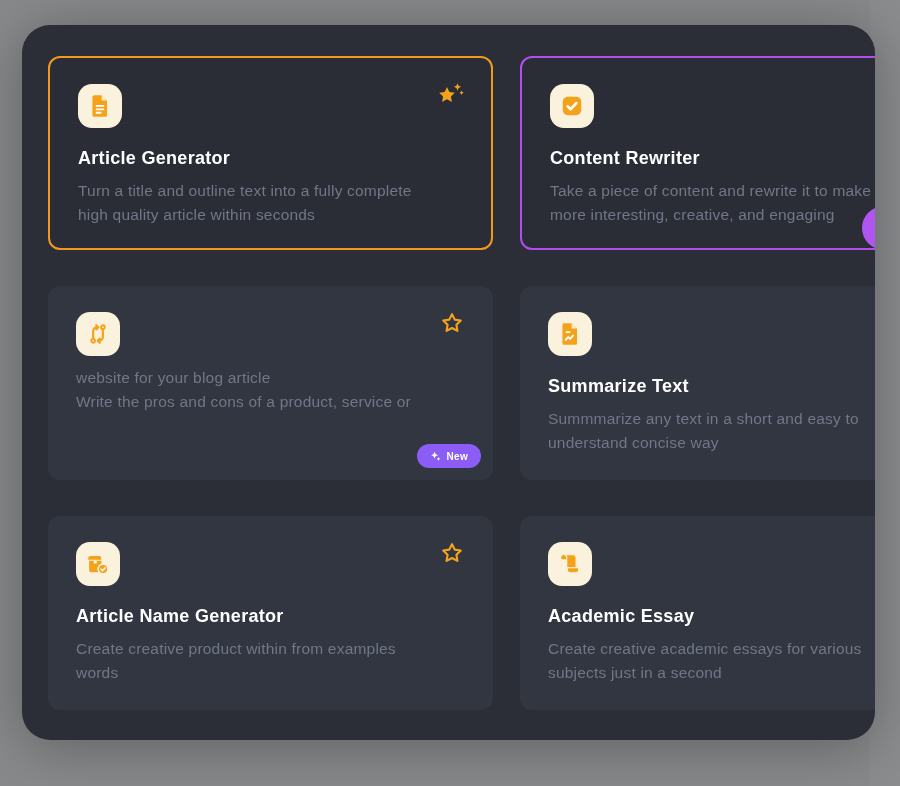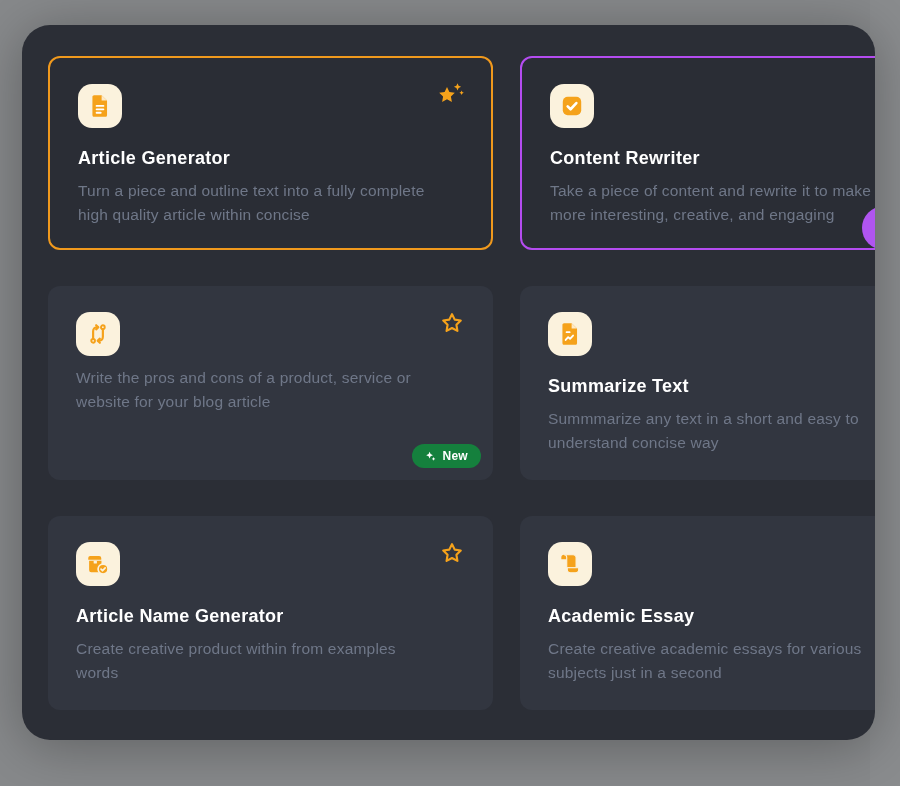--- a/index.html
+++ b/index.html
@@ -65,23 +65,23 @@
   .star-btn {
     position: absolute; top: 22px; right: 26px;
     width: 30px; height: 30px;
     background: none; border: none; cursor: pointer;
     display: flex; align-items: center; justify-content: center;
   }
   .new-badge {
     position: absolute; right: 12px; bottom: 12px;
     height: 24px;
     display: inline-flex; align-items: center; gap: 6px;
-    background: #15803d;
+    background: #8b5cf6;
     color: #ffffff;
-    font-size: 12px; font-weight: 700; letter-spacing: .3px;
+    font-size: 10px; font-weight: 700; letter-spacing: .3px;
     border-radius: 12px;
     padding: 0 13px;
   }
   .float-circle {
     position: absolute;
     left: 840px; top: 181px;
     width: 44px; height: 44px;
     border-radius: 50%;
     background: #b055f0;
     border: none; cursor: pointer;
@@ -107,22 +107,22 @@
         </div>
         <button class="star-btn">
           <svg width="30" height="28" viewBox="0 0 30 28">
             <path d="M12 6l2.4 4.9 5.4.8-3.9 3.8 1 5.4L12 18.3l-4.9 2.6 1-5.4-3.9-3.8 5.4-.8z" fill="#f5a21b"></path>
             <path d="M22.5 2.2l1.1 2.5 2.5 1.1-2.5 1.1-1.1 2.5-1.1-2.5-2.5-1.1 2.5-1.1z" fill="#f5a21b"></path>
             <path d="M26.6 9.6l.7 1.5 1.5.7-1.5.7-.7 1.5-.7-1.5-1.5-.7 1.5-.7z" fill="#f5a21b"></path>
           </svg>
         </button>
         <div class="card-title">Article Generator</div>
         <div class="card-desc">
-          <div>Turn a piece and outline text into a fully complete</div>
-          <div>high quality article within concise</div>
+          <div>Turn a title and outline text into a fully complete</div>
+          <div>high quality article within seconds</div>
         </div>
       </div>
 
       <div class="card accent-purple">
         <div class="icon-tile">
           <svg width="26" height="26" viewBox="0 0 24 24">
             <rect x="3.5" y="3.5" width="17" height="17" rx="4.5" fill="#f5a21b"></rect>
             <path d="M8 12.3l2.7 2.7 5.3-5.7" stroke="#ffffff" stroke-width="2.4" fill="none" stroke-linecap="round" stroke-linejoin="round"></path>
           </svg>
         </div>
@@ -144,22 +144,22 @@
             <path d="M13.7 20.1l-2-1.9 2-1.9" fill="none" stroke="#f5a21b" stroke-width="2" stroke-linecap="round" stroke-linejoin="round"></path>
             <circle cx="16.5" cy="5.7" r="1.7" fill="none" stroke="#f5a21b" stroke-width="1.8"></circle>
           </svg>
         </div>
         <button class="star-btn">
           <svg width="26" height="26" viewBox="0 0 24 24">
             <path d="M12 3.8l2.5 5.1 5.6.8-4 4 .9 5.6-5-2.7-5 2.7.9-5.6-4-4 5.6-.8z" fill="none" stroke="#f5a21b" stroke-width="2" stroke-linejoin="round"></path>
           </svg>
         </button>
         <div class="card-desc">
+          <div>website for your blog article</div>
           <div>Write the pros and cons of a product, service or</div>
-          <div>website for your blog article</div>
         </div>
         <div class="new-badge">
           <svg width="11" height="11" viewBox="0 0 12 12">
             <path d="M5 .8l1.1 2.6L8.7 4.5 6.1 5.6 5 8.2 3.9 5.6 1.3 4.5l2.6-1.1z" fill="#ffffff"></path>
             <path d="M9.3 6.6l.6 1.4 1.4.6-1.4.6-.6 1.4-.6-1.4-1.4-.6 1.4-.6z" fill="#ffffff"></path>
           </svg>
           <span>New</span>
         </div>
       </div>
 

